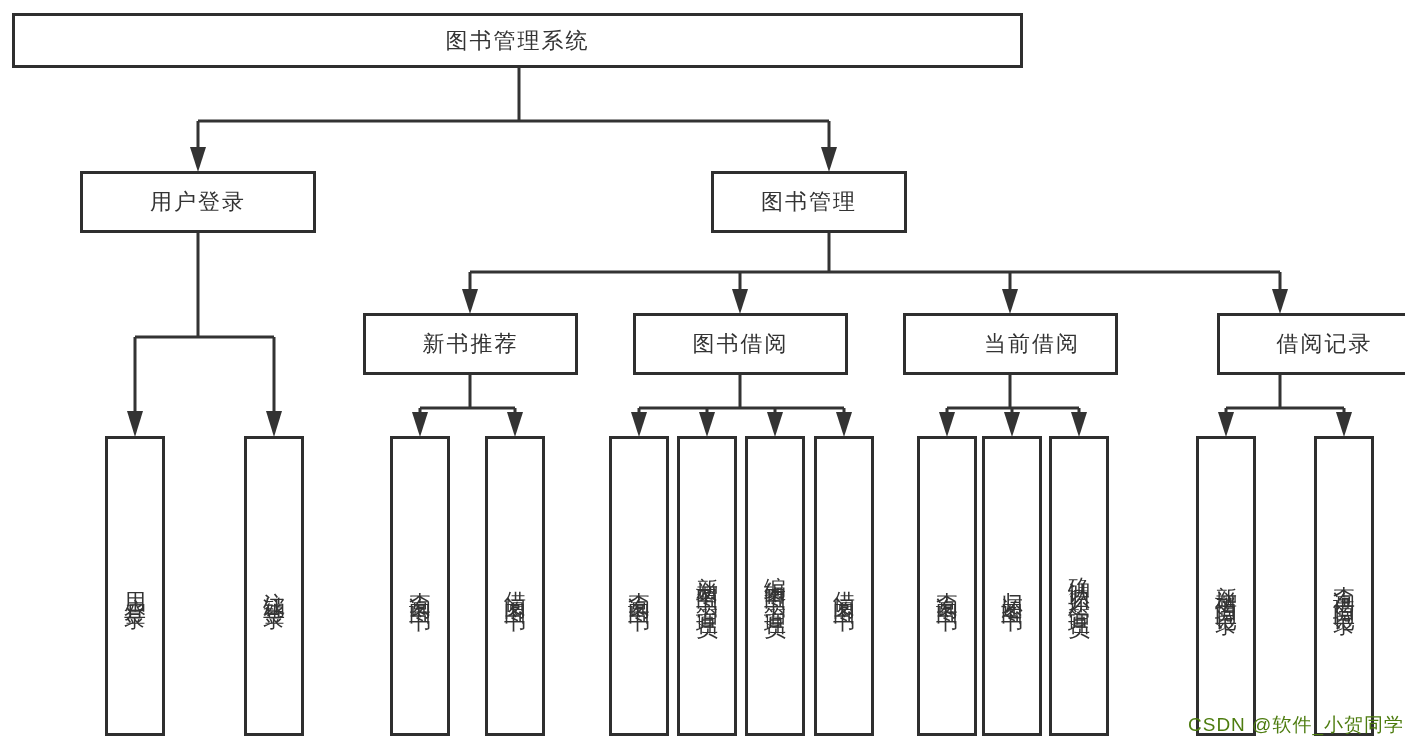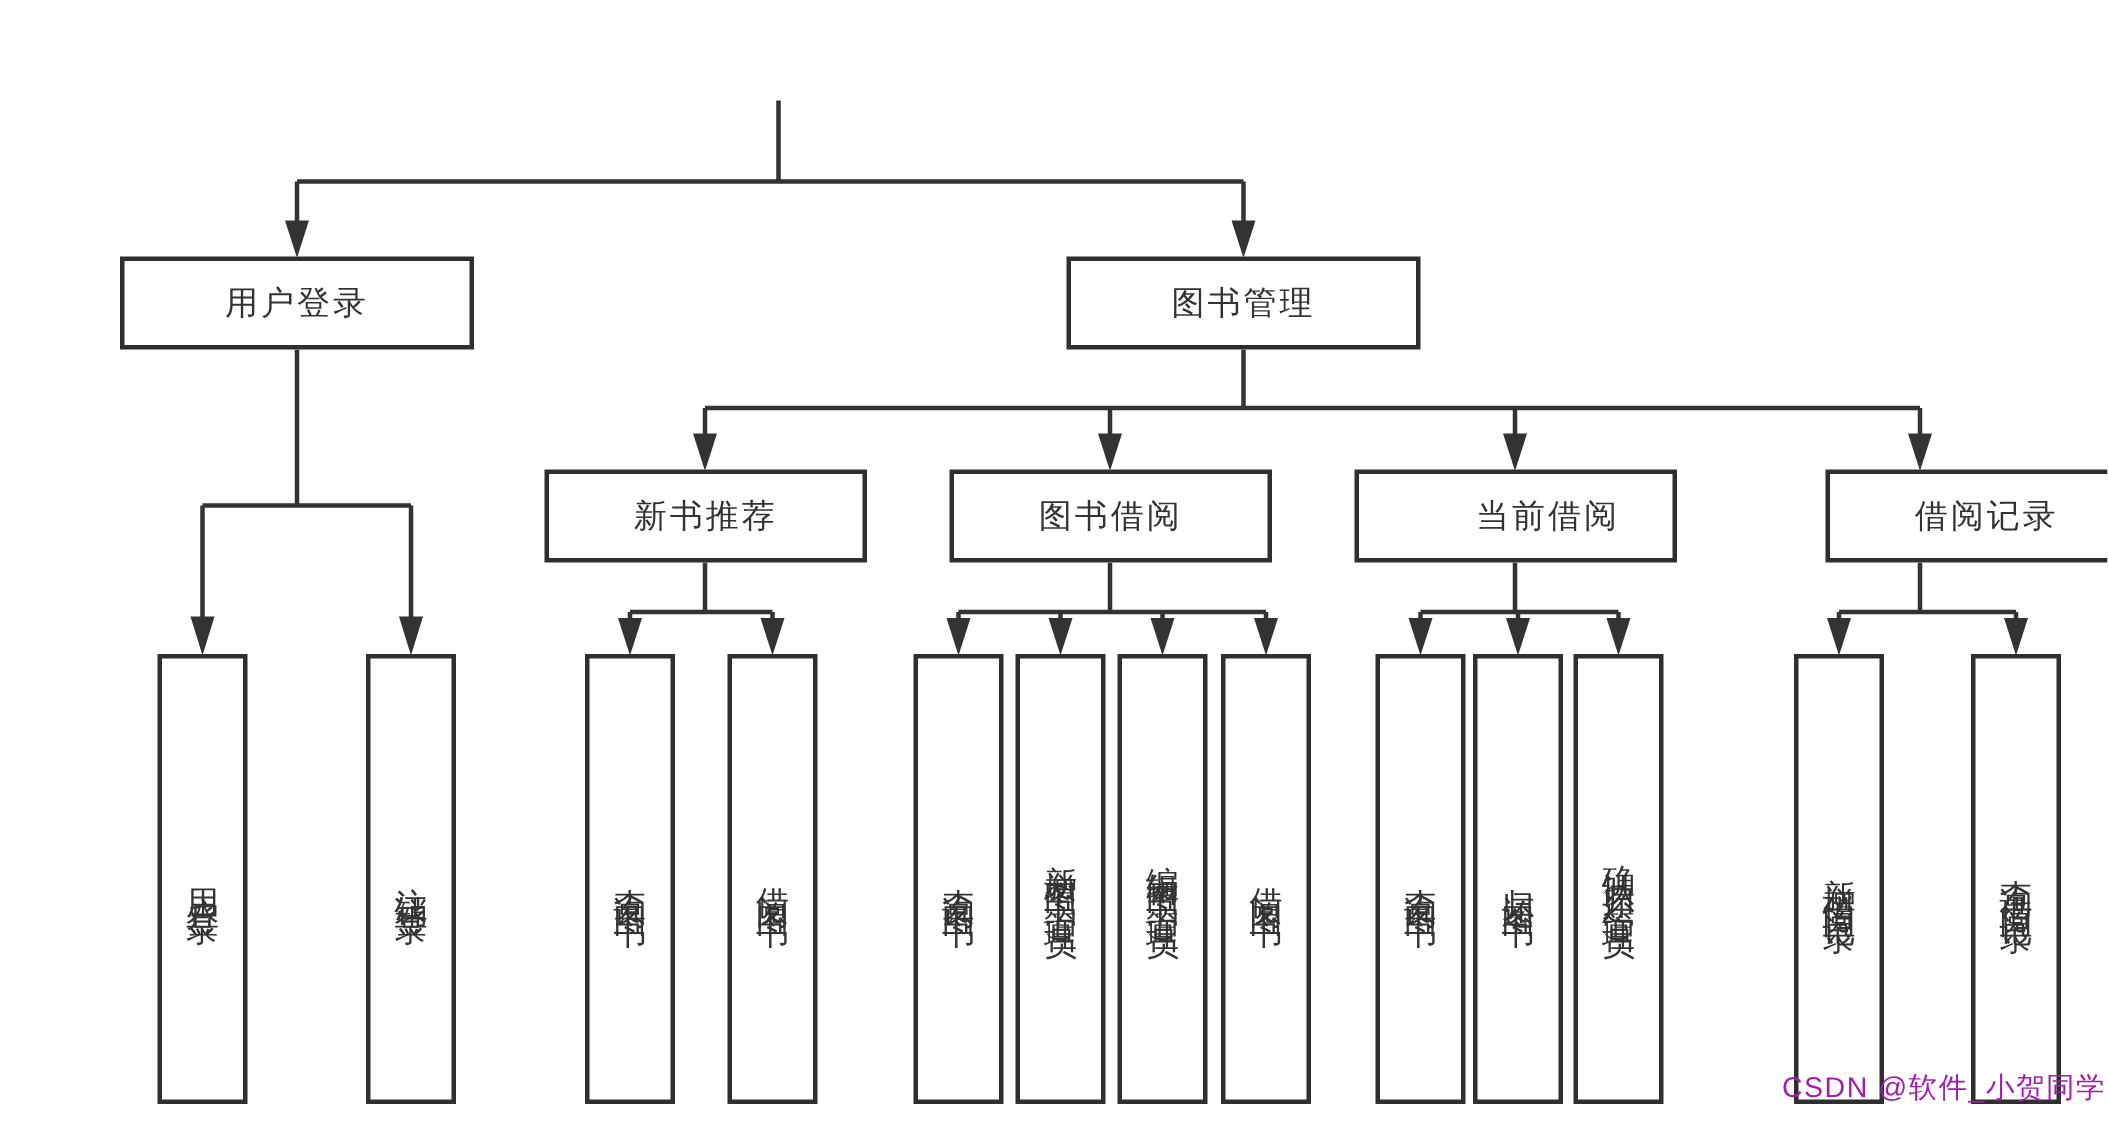--- a/index.html
+++ b/index.html
@@ -36,21 +36,21 @@
     font-size: 22px;
     letter-spacing: 6px;
     white-space: normal;
   }
   .watermark {
     position: absolute;
     left: 1188px;
     top: 712px;
     font-size: 19px;
     letter-spacing: 1px;
-    color: #a21caf;
+    color: #4d7c0f;
     white-space: nowrap;
   }
 </style>
 </head>
 <body>
 
 <div class="canvas">
 
   <svg class="connectors" viewBox="0 0 1405 747" aria-hidden="true">
     <g stroke="#333333" stroke-width="3" fill="none">
@@ -92,25 +92,28 @@
 
       <path d="M939 412 L955 412 L947 437 Z"></path>
       <path d="M1004 412 L1020 412 L1012 437 Z"></path>
       <path d="M1071 412 L1087 412 L1079 437 Z"></path>
 
       <path d="M1218 412 L1234 412 L1226 437 Z"></path>
       <path d="M1336 412 L1352 412 L1344 437 Z"></path>
     </g>
   </svg>
 
+  <div class="node" style="left:12px; top:13px; width:1011px; height:55px;">
+    <span>图书管理系统</span>
+  </div>
 
   <div class="node" style="left:80px; top:171px; width:236px; height:62px;">
     <span>用户登录</span>
   </div>
-  <div class="node" style="left:711px; top:171px; width:236px; height:62px;font-family:Liberation Mono, monospace;">
+  <div class="node" style="left:711px; top:171px; width:196px; height:62px;font-family:Liberation Mono, monospace;">
     <span>图书管理</span>
   </div>
 
   <div class="node" style="left:363px; top:313px; width:215px; height:62px;text-align:right;">
     <span>新书推荐</span>
   </div>
   <div class="node" style="left:633px; top:313px; width:215px; height:62px;">
     <span>图书借阅</span>
   </div>
   <div class="node" style="left:903px; top:313px; width:215px; height:62px;padding-left:43px;">

